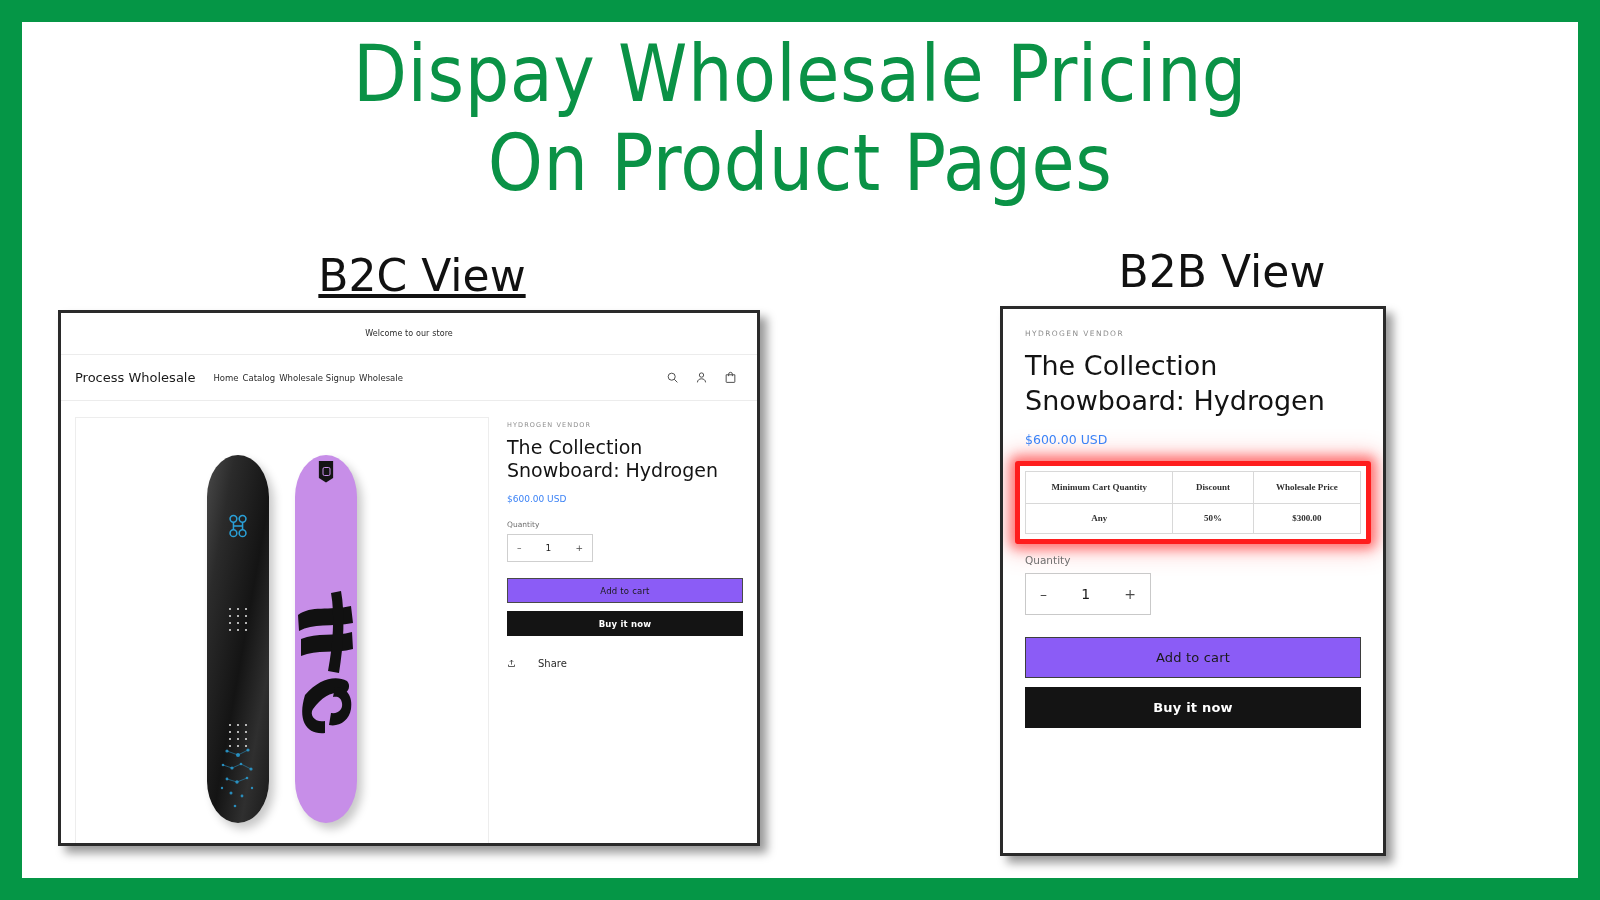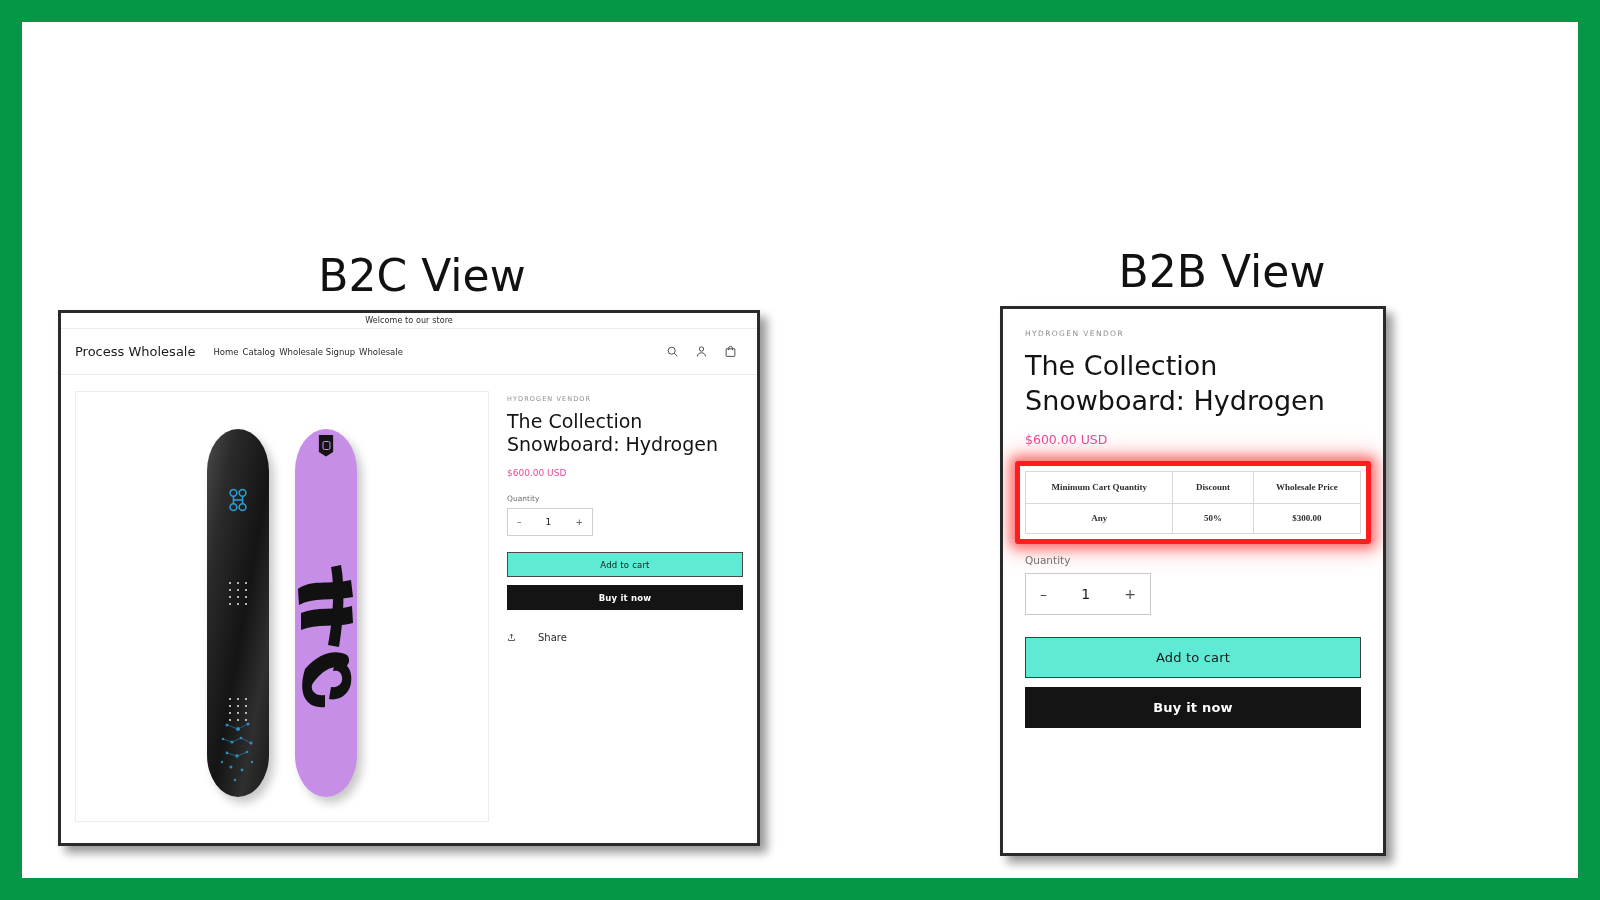--- a/index.html
+++ b/index.html
@@ -33,37 +33,37 @@
 
   
   .view-caption {
     position: absolute;
     font-family: "DejaVu Sans", sans-serif;
     font-size: 44px;
     color: #111111;
     font-weight: 400;
     text-align: center;
   }
-  #caption-b2c { left: 180px; top: 228px; width: 440px; }
+  #caption-b2c { left: 180px; top: 228px; width: 440px; text-decoration: underline; }
   #caption-b2b { left: 980px; top: 224px; width: 440px; }
 
   
   .frame {
     position: absolute;
     background: #ffffff;
     border: 3px solid #2a2a2a;
     box-shadow: 7px 7px 9px rgba(0,0,0,0.40);
     overflow: hidden;
   }
   #frame-b2c { left: 36px; top: 288px; width: 702px; height: 536px; }
   #frame-b2b { left: 978px; top: 284px; width: 386px; height: 550px; }
 
   
   .announcement {
-    height: 16px;
+    height: 42px;
     display: flex; align-items: center; justify-content: center;
     font-size: 8px; color: #2b2b2b; letter-spacing: .1px;
     border-bottom: 1px solid #ececec;
   }
   .store-header {
     height: 46px;
     display: flex; align-items: center;
     padding: 0 14px;
     border-bottom: 1px solid #ececec;
   }
@@ -145,35 +145,35 @@
   
   .pinfo { flex: 1; padding-top: 4px; }
   .vendor {
     font-size: 6.5px; letter-spacing: 1.1px; color: #8d8d8d;
     text-transform: uppercase; margin-bottom: 7px;
   }
   .ptitle {
     font-size: 19px; line-height: 1.22; color: #131313; font-weight: 400;
     margin-bottom: 12px;
   }
-  .pprice { font-size: 9px; color: #ec4899; margin-bottom: 16px; }
+  .pprice { font-size: 9px; color: #3b82f6; margin-bottom: 16px; }
   .qlabel { font-size: 7.5px; color: #6f6f6f; margin-bottom: 5px; }
   .stepper {
     width: 86px; height: 28px; border: 1px solid #cfcfcf;
     display: flex; align-items: center; justify-content: space-between;
     padding: 0 9px; margin-bottom: 16px;
   }
   .stepper span { font-size: 9px; color: #4b4b4b; }
   .stepper .qval { font-size: 9px; color: #1a1a1a; }
   .btn {
     width: 100%; height: 25px;
     display: flex; align-items: center; justify-content: center;
     font-size: 8.5px; letter-spacing: .2px;
   }
-  .btn-outline { border: 1px solid #494949; color: #1a1a1a; background: #5eead4; margin-bottom: 8px; }
+  .btn-outline { border: 1px solid #494949; color: #1a1a1a; background: #8b5cf6; margin-bottom: 8px; }
   .btn-dark { background: #141414; color: #ffffff; font-weight: 700; }
   .share {
     display: flex; align-items: center; gap: 22px;
     margin-top: 22px; font-size: 10px; color: #2b2b2b;
   }
 
   
   .b2b-inner { padding: 20px 22px 0 22px; }
   .b2b .vendor { font-size: 7.5px; letter-spacing: 1.4px; margin-bottom: 10px; }
   .b2b .ptitle { font-size: 27px; line-height: 1.30; margin-bottom: 14px; }
@@ -213,20 +213,22 @@
   }
   .b2b .stepper span, .b2b .stepper .qval { font-size: 14px; }
   .b2b .btn { height: 41px; font-size: 13px; }
   .b2b .btn-outline { margin-bottom: 9px; border: 1px solid #3d3d3d; }
 </style>
 </head>
 <body>
 
 <div id="canvas">
 
+  <div class="title-block">Dispay Wholesale Pricing
+On Product Pages</div>
 
   <div class="view-caption" id="caption-b2c">B2C View</div>
   <div class="view-caption" id="caption-b2b">B2B View</div>
 
   <div class="frame" id="frame-b2c">
 
     <div class="announcement">Welcome to our store</div>
 
     <div class="store-header">
       <div class="store-logo">Process Wholesale</div>

